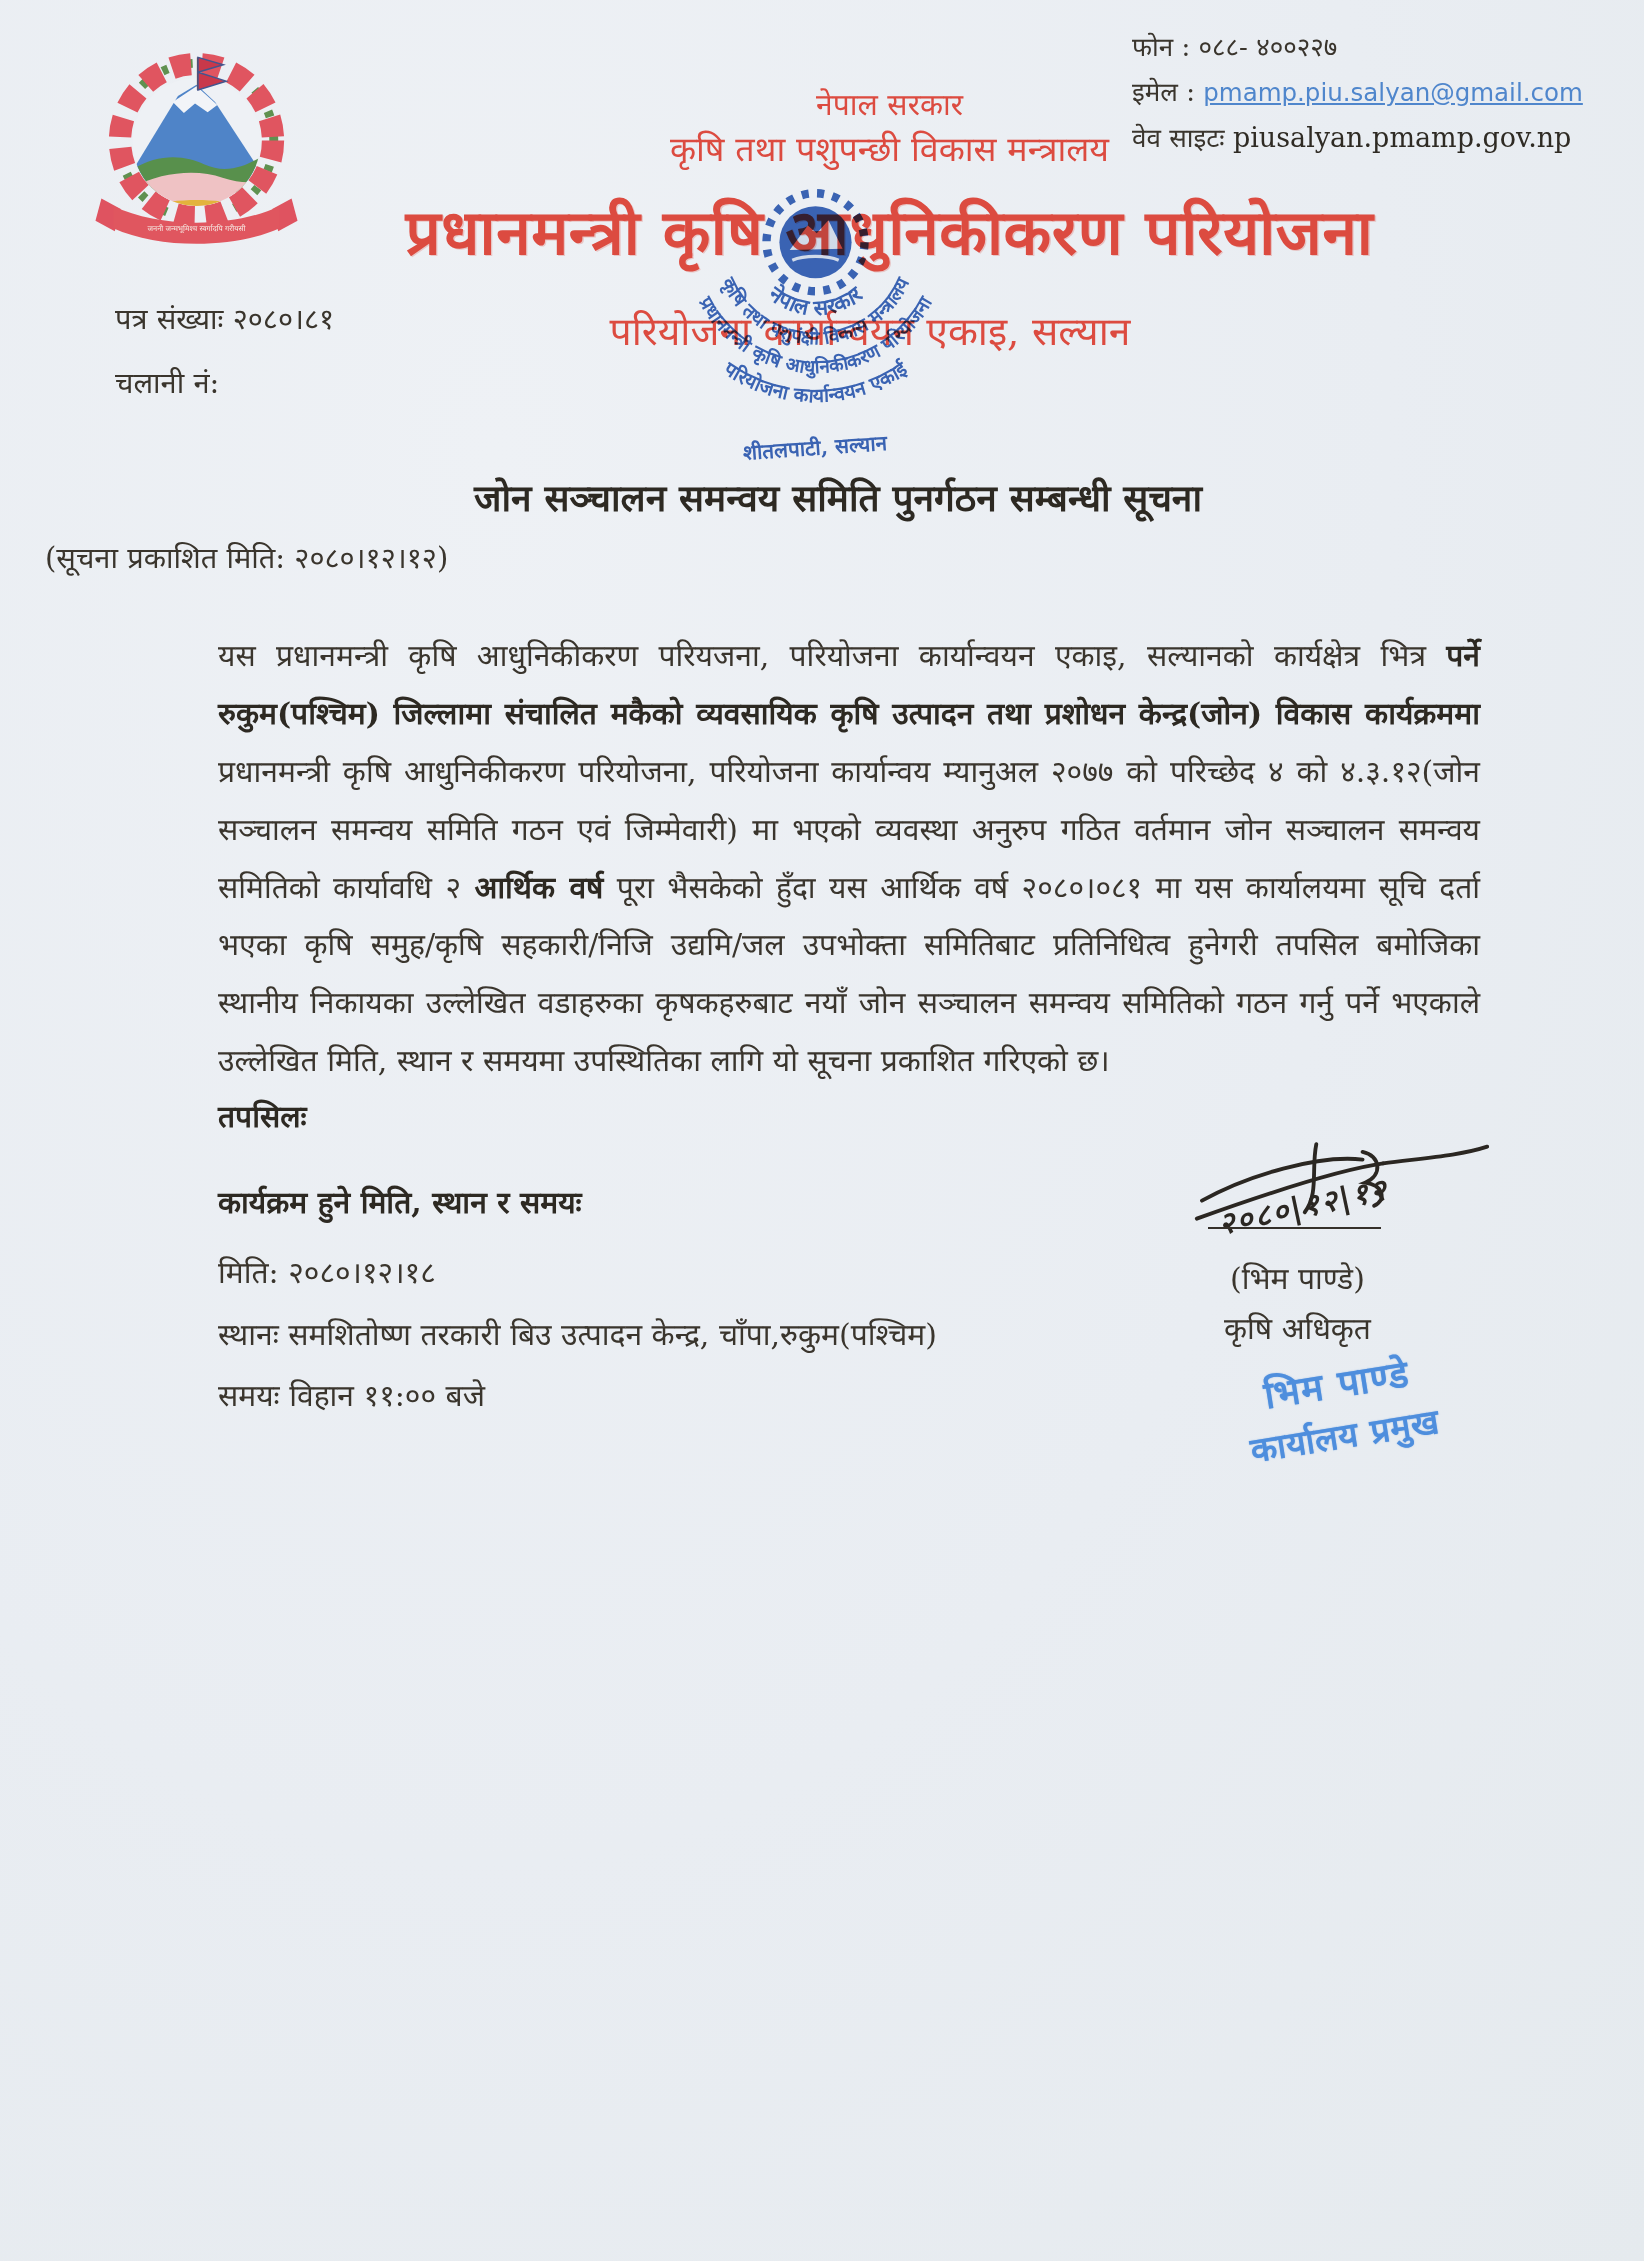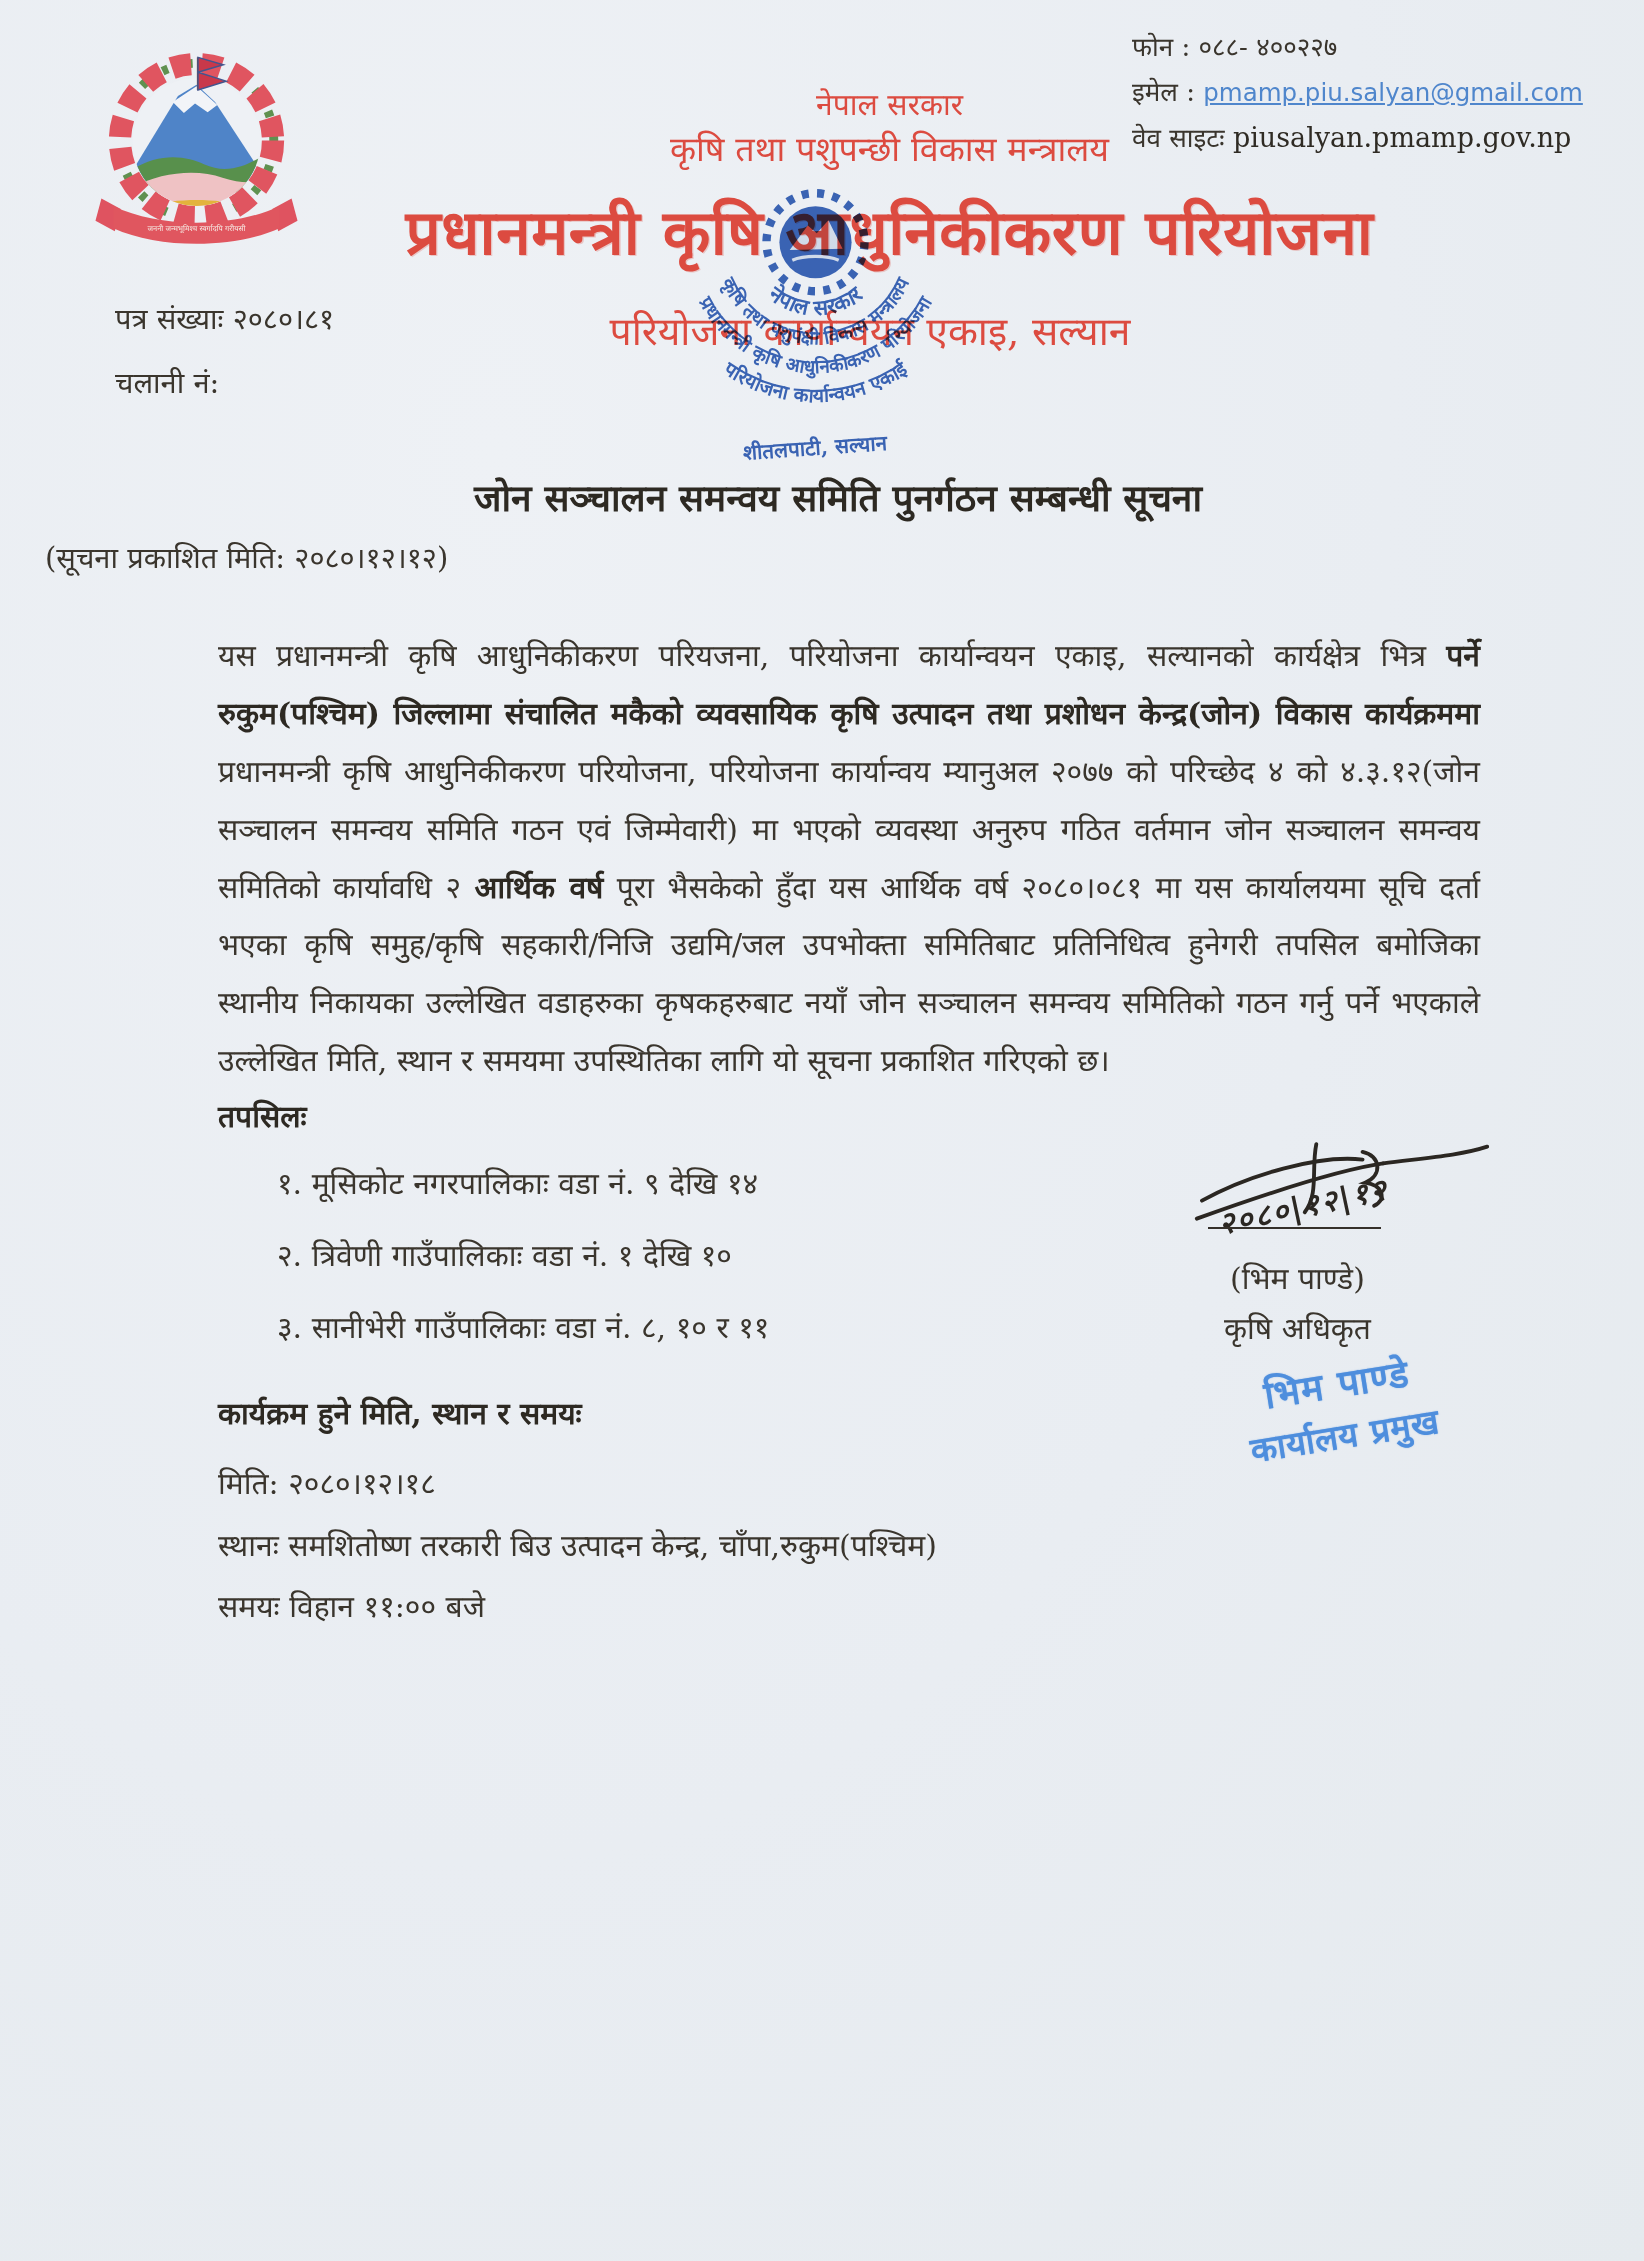--- a/index.html
+++ b/index.html
@@ -141,25 +141,20 @@
       <text x="280" y="448" font-size="32" text-anchor="middle" transform="rotate(-4 280 448)">शीतलपाटी, सल्यान</text>
     </g>
   </svg>
 
   <div class="notice-title">जोन सञ्चालन समन्वय समिति पुनर्गठन सम्बन्धी सूचना</div>
   <div class="published">(सूचना प्रकाशित मिति: २०८०।१२।१२)</div>
 
   <div class="body-flow">
     <div class="para"><span>यस प्रधानमन्त्री कृषि आधुनिकीकरण परियजना, परियोजना कार्यान्वयन एकाइ, सल्यानको कार्यक्षेत्र भित्र </span><span class="b">पर्ने रुकुम(पश्चिम) जिल्लामा संचालित मकैको व्यवसायिक कृषि उत्पादन तथा प्रशोधन केन्द्र(जोन) विकास कार्यक्रममा</span><span> प्रधानमन्त्री कृषि आधुनिकीकरण परियोजना, परियोजना कार्यान्वय म्यानुअल २०७७ को परिच्छेद ४ को ४.३.१२(जोन सञ्चालन समन्वय समिति गठन एवं जिम्मेवारी) मा भएको व्यवस्था अनुरुप गठित वर्तमान जोन सञ्चालन समन्वय समितिको कार्यावधि २ </span><span class="b">आर्थिक वर्ष</span><span> पूरा भैसकेको हुँदा यस आर्थिक वर्ष २०८०।०८१ मा यस कार्यालयमा सूचि दर्ता भएका कृषि समुह/कृषि सहकारी/निजि उद्यमि/जल उपभोक्ता समितिबाट प्रतिनिधित्व हुनेगरी तपसिल बमोजिका स्थानीय निकायका उल्लेखित वडाहरुका कृषकहरुबाट नयाँ जोन सञ्चालन समन्वय समितिको गठन गर्नु पर्ने भएकाले उल्लेखित मिति, स्थान र समयमा उपस्थितिका लागि यो सूचना प्रकाशित गरिएको छ।</span></div>
     <div class="tapasil">तपसिलः</div>
-    <div class="tlist">
-      <div class="item">१. मूसिकोट नगरपालिकाः वडा नं. ९ देखि १४</div>
-      <div class="item">२. त्रिवेणी गाउँपालिकाः वडा नं. १ देखि १०</div>
-      <div class="item">३. सानीभेरी गाउँपालिकाः वडा नं. ८, १० र ११</div>
-    </div>
     <div class="event">
       <div class="head">कार्यक्रम हुने मिति, स्थान र समयः</div>
       <div class="line">मिति: २०८०।१२।१८</div>
       <div class="line">स्थानः समशितोष्ण तरकारी बिउ उत्पादन केन्द्र, चाँपा,रुकुम(पश्चिम)</div>
       <div class="line">समयः विहान ११:०० बजे</div>
     </div>
   </div>
 
   <div class="sign-block">
     <svg class="scribble" viewBox="0 0 500 165" xmlns="http://www.w3.org/2000/svg">

